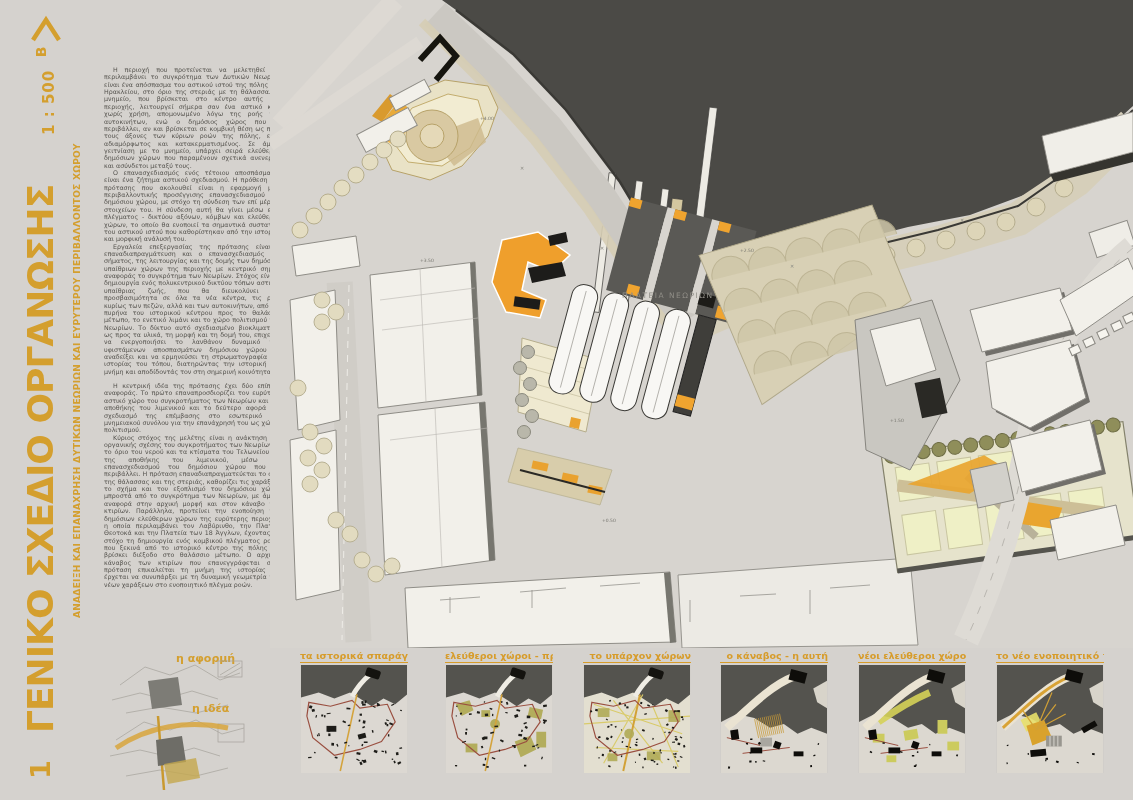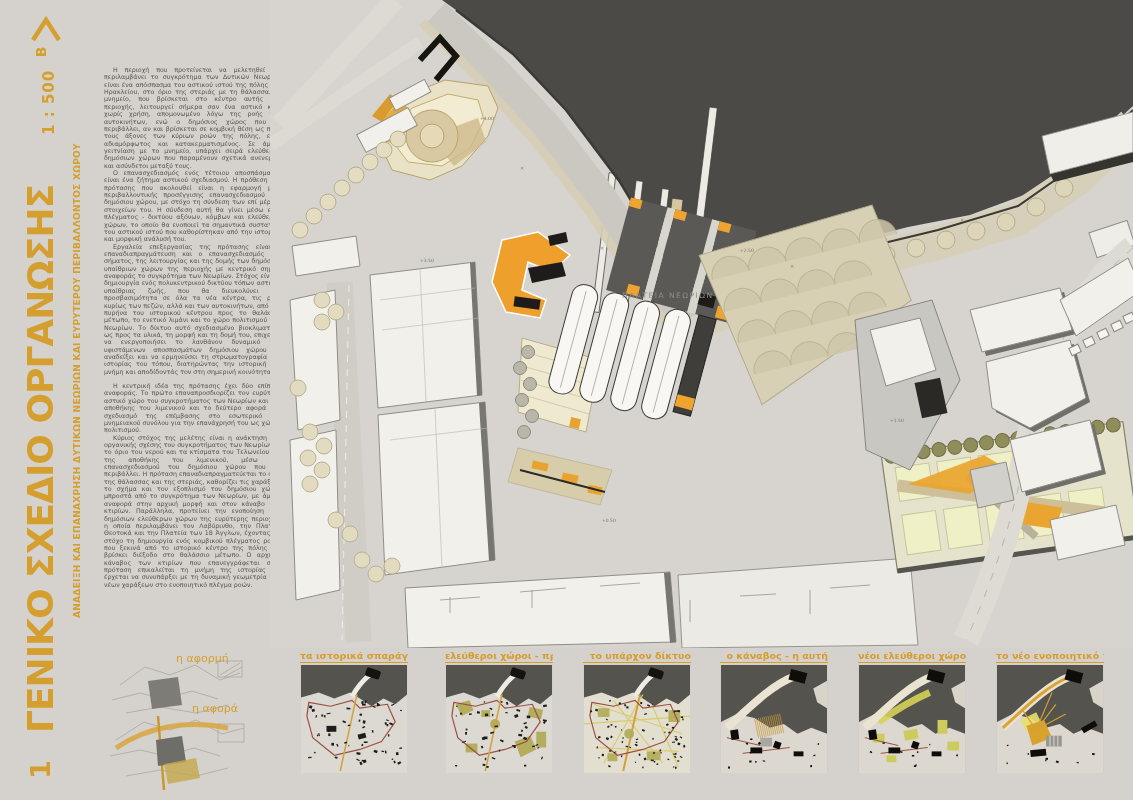--- a/index.html
+++ b/index.html
@@ -21,21 +21,21 @@
   
   #text-col{
     left:104px;top:66px;width:178px;position:absolute;
     color:#54524d;font-size:6.3px;line-height:1.17;text-align:justify;
   }
   #text-col p{margin:0;text-indent:9px;}
   #text-col p.gap{margin-top:7px;}
   
   #panel-number{left:922px;top:2px;}
   
-  .sketch-label{position:absolute;color:#d49f2e;font-weight:400;font-size:11px;}
+  .sketch-label{position:absolute;color:#d49f2e;font-weight:700;font-size:11px;}
   
   .thumb{position:absolute;width:108px;top:650px;}
   .thumb-label{
     color:#d79c2a;font-weight:700;font-size:9.5px;text-align:right;
     border-bottom:1px solid #d79c2a;padding-bottom:1px;margin-bottom:2px;
     white-space:nowrap;overflow:hidden;
   }
   svg{display:block;}
 </style>
 </head>
@@ -347,21 +347,21 @@
 <svg class="abs" style="left:100px;top:655px;" width="150" height="70" viewBox="0 0 150 70">
   <g stroke="#a5a29b" stroke-width="0.7" fill="none">
     <path d="M20,30 L45,12 L70,20 L95,10 L120,25 L140,18"></path>
     <path d="M12,45 L40,38 L64,44 L92,36 L118,44"></path>
     <path d="M26,58 L60,52 L96,58 L128,50"></path>
     <rect x="118" y="6" width="24" height="16"></rect>
     <path d="M120,20 L140,8 M124,22 L142,12"></path>
   </g>
   <path d="M48,26 L78,22 L82,50 L52,54 Z" fill="#7d7c76"></path>
 </svg>
-<div class="sketch-label" style="left:192px;top:702px;">η αφορά</div>
+<div class="sketch-label" style="left:192px;top:702px;">η ιδέα</div>
 <svg class="abs" style="left:98px;top:706px;" width="165" height="90" viewBox="0 0 165 90">
   <g stroke="#a5a29b" stroke-width="0.7" fill="none">
     <path d="M18,34 L46,16 L72,24 L98,14 L124,28 L146,22"></path>
     <path d="M12,50 L42,44 L68,50 L96,42 L122,50"></path>
     <path d="M28,70 L62,64 L98,70 L130,62"></path>
     <rect x="120" y="18" width="26" height="18"></rect>
   </g>
   <path d="M18,42 C50,20 90,14 130,22" stroke="#d8a63c" stroke-width="5" fill="none" opacity="0.85"></path>
   <line x1="60" y1="10" x2="66" y2="84" stroke="#c9992f" stroke-width="2.5"></line>
   <path d="M58,34 L84,30 L88,56 L60,60 Z" fill="#6e6d67"></path>
@@ -501,21 +501,21 @@
         <rect x="38.5" y="72.8" width="3.8" height="2.7" transform="rotate(2 38.5 72.8)"></rect>
         <rect x="47.0" y="93.6" width="3.6" height="1.5" transform="rotate(21 47.0 93.6)"></rect>
         <rect x="39.7" y="94.5" width="1.3" height="2.5" transform="rotate(3 39.7 94.5)"></rect>
         <rect x="37.5" y="100.6" width="2.6" height="2.1" transform="rotate(4 37.5 100.6)"></rect>
         <rect x="79.5" y="101.5" width="2.3" height="1.8" transform="rotate(1 79.5 101.5)"></rect>
       </g>
   </svg>
 </div>
 
 <div class="thumb" style="left:583px;">
-  <div class="thumb-label">το υπάρχον δίκτυο</div>
+  <div class="thumb-label">το υπάρχον χώρων</div>
   <svg width="108" height="108" viewBox="0 0 108 110">
     <rect width="108" height="110" fill="#e3dfd0"></rect>
     <path d="M0,0 H108 V30 L96,40 L84,34 L72,42 L60,34 L50,28 L34,34 L18,28 L0,33 Z" fill="#54534e"></path>
     <path d="M52,32 Q60,18 70,10" stroke="#efece4" stroke-width="5" fill="none"></path>
     <rect x="66" y="4" width="15" height="9" rx="2" fill="#14130f" transform="rotate(18 73 8)"></rect>
     <g stroke="#d9cb6b" stroke-width="1.2" fill="none">
       <path d="M10,40 L100,70 M20,100 L60,30 M0,60 L108,52 M30,36 L80,100 M12,84 L96,88 M70,42 L96,104"></path>
     </g>
     <line x1="57" y1="30" x2="40" y2="108" stroke="#d2a136" stroke-width="2"></line>
     <g fill="#b1ab57" opacity="0.9">

